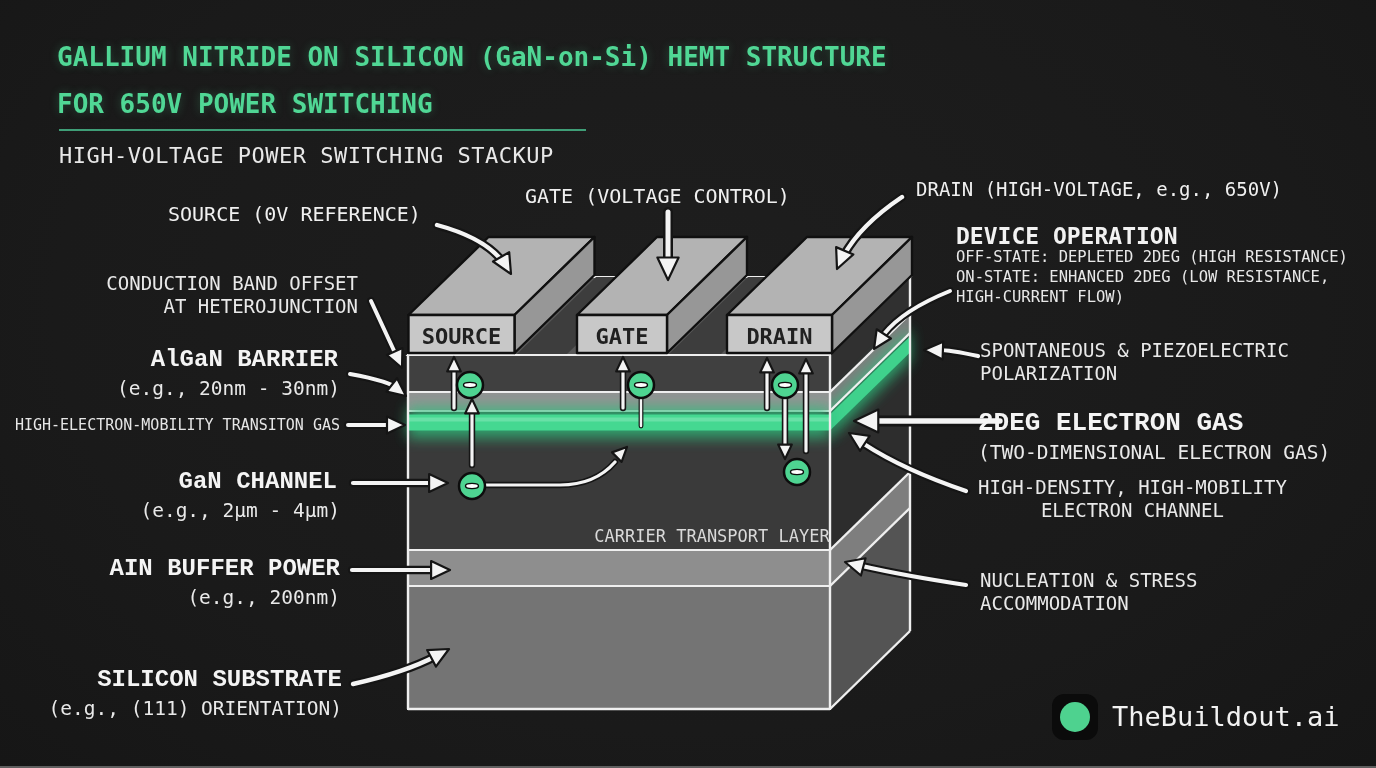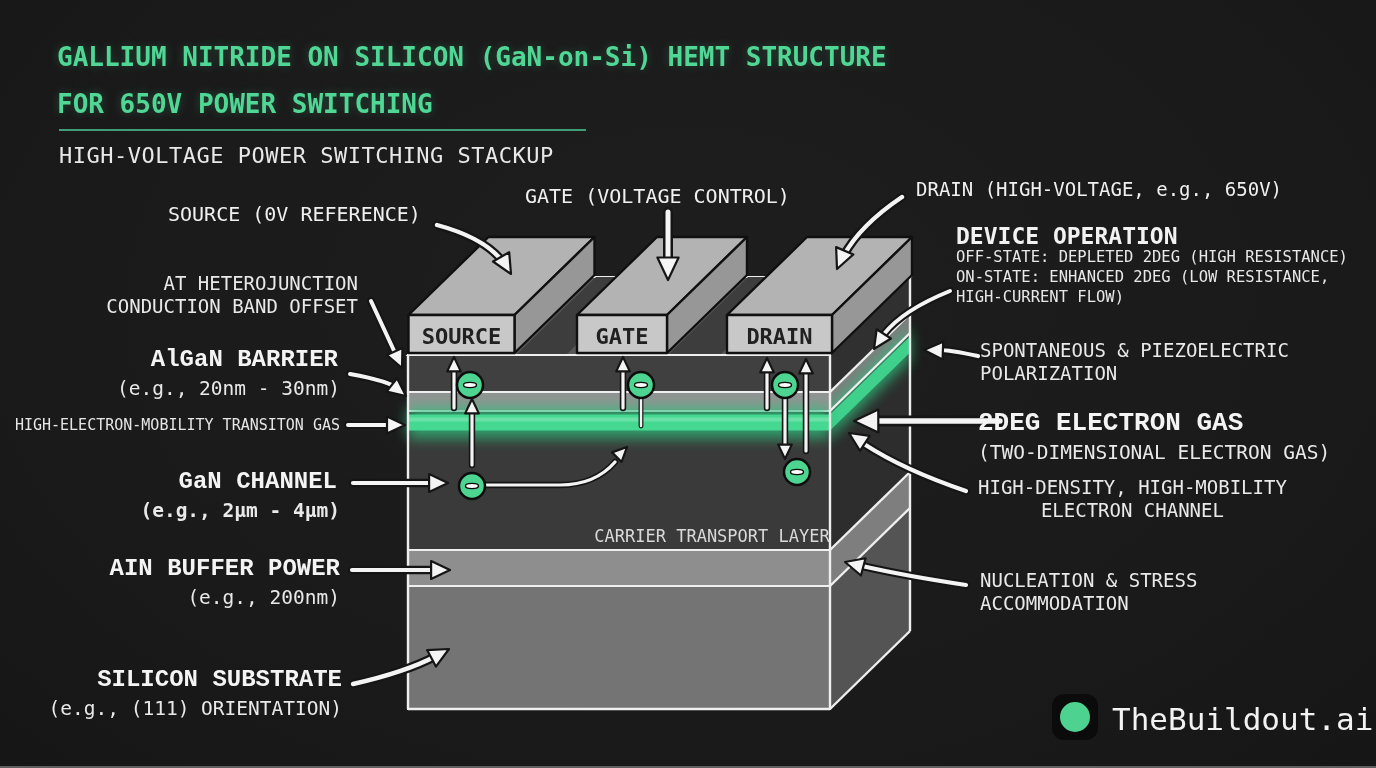--- a/index.html
+++ b/index.html
@@ -18,21 +18,21 @@
   .toplbl{font-size:20px;color:#f0f0f0;}
   #title{left:57px;top:34px;font-size:26px;line-height:47px;font-weight:bold;color:#50d795;
          text-shadow:0 0 10px rgba(80,215,149,.28);}
   #title-underline{position:absolute;left:59px;top:129px;width:527px;height:2px;background:#3f9e77;z-index:2;}
   #subtitle{left:59px;top:143px;font-size:22px;color:#e8e8e8;letter-spacing:.5px;}
   #devop-title{left:956px;top:223px;font-size:23px;font-weight:bold;color:#f2f2f2;}
   .devop-line{left:956px;font-size:15.5px;line-height:20px;color:#e8e8e8;}
   #logo-box{position:absolute;left:1052px;top:694px;width:46px;height:46px;border-radius:12px;
             background:#0b0b0b;z-index:2;}
   #logo-dot{position:absolute;left:8px;top:8px;width:30px;height:30px;border-radius:50%;background:#4ed28f;}
-  #brand{left:1112px;top:701px;font-size:31px;color:#f2f2f2;}
+  #brand{left:1112px;top:701px;font-size:27px;color:#f2f2f2;}
   #bottom-line{position:absolute;left:0;bottom:0;width:100%;height:2px;background:#b9b9b9;opacity:.45;z-index:3;}
 </style>
 </head>
 <body>
 
 <div id="canvas">
 
   <svg id="diagram-svg" width="1376" height="768" viewBox="0 0 1376 768">
     <defs>
       <filter id="glowF" x="-60%" y="-60%" width="220%" height="220%">
@@ -210,28 +210,28 @@
   <div class="lbl toplbl" style="left:168px;top:202px;">SOURCE (0V REFERENCE)</div>
   <div class="lbl toplbl" style="left:525px;top:184px;">GATE (VOLTAGE CONTROL)</div>
   <div class="lbl toplbl" style="left:916px;top:178px;font-size:19px;">DRAIN (HIGH-VOLTAGE, e.g., 650V)</div>
 
   <div id="devop-title" class="lbl">DEVICE OPERATION</div>
   <div class="lbl devop-line" style="top:247px;">OFF-STATE: DEPLETED 2DEG (HIGH RESISTANCE)</div>
   <div class="lbl devop-line" style="top:267px;">ON-STATE: ENHANCED 2DEG (LOW RESISTANCE,</div>
   <div class="lbl devop-line" style="top:287px;">HIGH-CURRENT FLOW)</div>
 
   <div class="lbl mid2 ra" style="right:1018px;top:272px;">
+    <div>CONDUCTION BAND OFFSET</div>
     <div>AT HETEROJUNCTION</div>
-    <div>CONDUCTION BAND OFFSET</div>
   </div>
   <div class="lbl big ra" style="right:1038px;top:346px;">AlGaN BARRIER</div>
   <div class="lbl mid ra" style="right:1036px;top:377px;">(e.g., 20nm - 30nm)</div>
   <div class="lbl small ra" style="right:1036px;top:416px;">HIGH-ELECTRON-MOBILITY TRANSITON GAS</div>
   <div class="lbl big ra" style="right:1039px;top:468px;">GaN CHANNEL</div>
-  <div class="lbl mid ra" style="right:1036px;top:499px;font-weight:bold;">(e.g., 2μm - 4μm)</div>
+  <div class="lbl mid ra" style="right:1036px;top:499px;">(e.g., 2μm - 4μm)</div>
   <div class="lbl big ra" style="right:1036px;top:555px;">AIN BUFFER POWER</div>
   <div class="lbl mid ra" style="right:1036px;top:586px;">(e.g., 200nm)</div>
   <div class="lbl big ra" style="right:1034px;top:666px;">SILICON SUBSTRATE</div>
   <div class="lbl mid ra" style="right:1034px;top:697px;">(e.g., (111) ORIENTATION)</div>
 
   <div class="lbl mid2" style="left:980px;top:339px;">
     <div>SPONTANEOUS &amp; PIEZOELECTRIC</div>
     <div>POLARIZATION</div>
   </div>
   <div class="lbl big" style="left:978px;top:408px;font-size:26px;">2DEG ELECTRON GAS</div>

